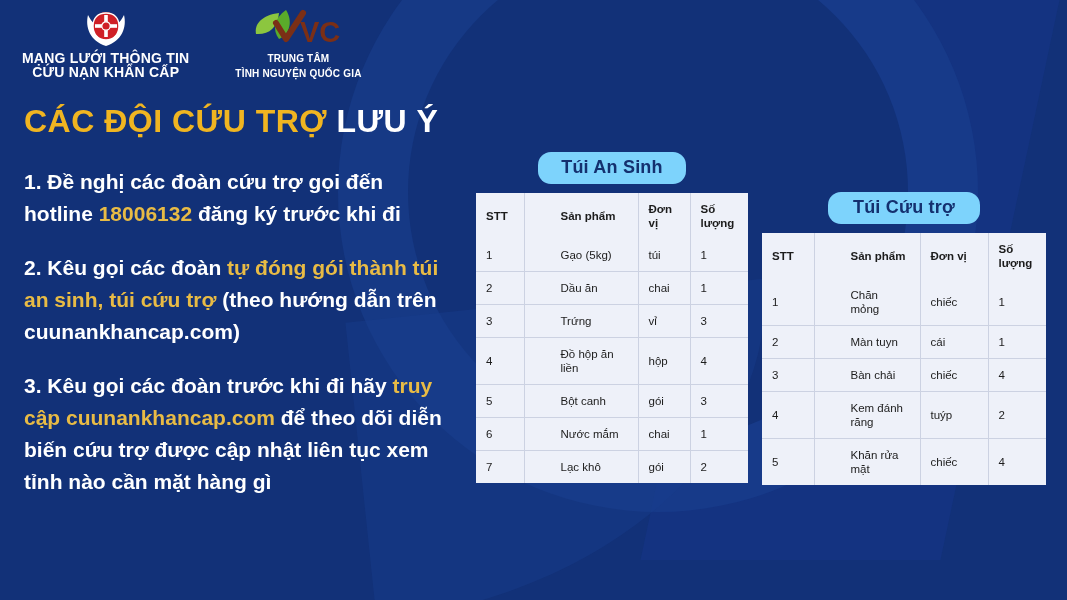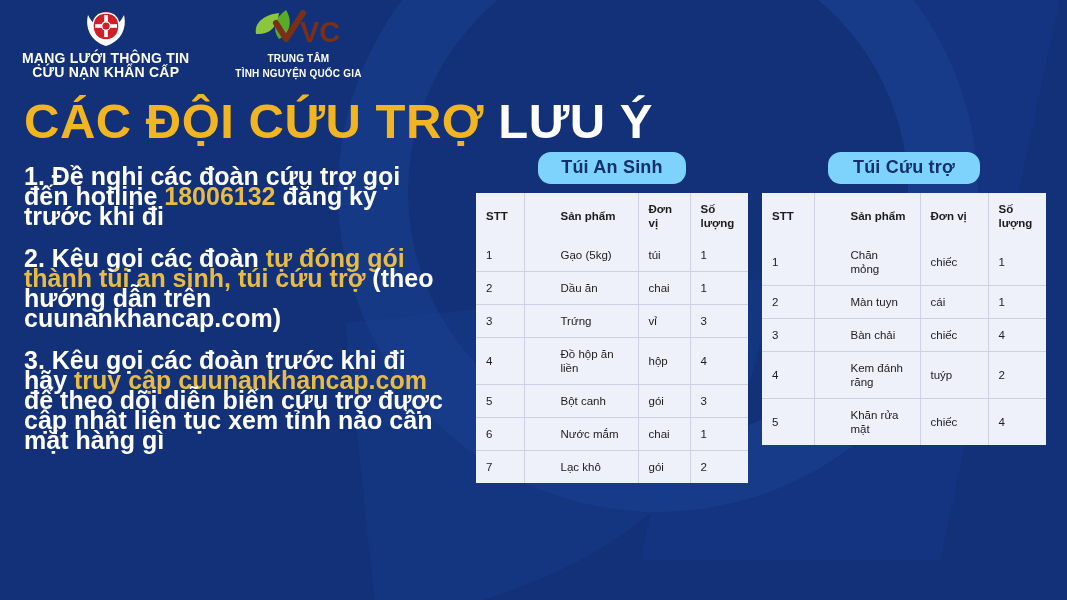--- a/index.html
+++ b/index.html
@@ -90,43 +90,43 @@
     letter-spacing: .2px;
     white-space: nowrap;
   }
   .logo-caption-vc { font-size: 10px; line-height: 12px; }
 
   
   .title {
     position: absolute;
     left: 24px;
     top: 98px;
-    font-size: 49px;
+    font-size: 32px;
     font-weight: bold;
     letter-spacing: .5px;
     line-height: 46px;
     white-space: nowrap;
     z-index: 4;
   }
   .title .gold { color: #f0b521; }
   .title .white { color: #ffffff; }
 
   
   .bullets {
     position: absolute;
     left: 24px;
     top: 166px;
     width: 420px;
     z-index: 4;
   }
   .bullet {
     color: #ffffff;
-    font-size: 25px;
-    font-weight: bold;
-    line-height: 20px;
+    font-size: 21px;
+    font-weight: bold;
+    line-height: 32px;
     margin-bottom: 22px;
   }
   .bullet:last-child { margin-bottom: 0; }
   .hl { color: #e8bb45; }
 
   
   .panel {
     position: absolute;
     z-index: 5;
   }
@@ -176,21 +176,21 @@
   table tr:last-child > * { border-bottom: none; }
 
   
   .col-stt { width: 48px; }
   .col-sp  { width: auto; padding-left: 36px; }
   .col-dv  { width: 52px; }
   .col-sl  { width: 58px; margin-top: 24px; }
 
   #panel-an-sinh { left: 476px; top: 152px; width: 272px; }
   #panel-cuu-tro { left: 762px; top: 152px; width: 284px; }
-  #panel-cuu-tro .panel-tab { width: 152px; }
+  #panel-cuu-tro .panel-tab { width: 152px; margin-top: 40px; }
   #panel-cuu-tro .col-stt { width: 52px; }
   #panel-cuu-tro .col-dv  { width: 68px; }
   #panel-cuu-tro .col-sl  { width: 58px; }
 </style>
 </head>
 <body>
 
 <div class="bg-layer">
   <div class="bg-soft"></div>
   <div class="bg-ring"></div>

